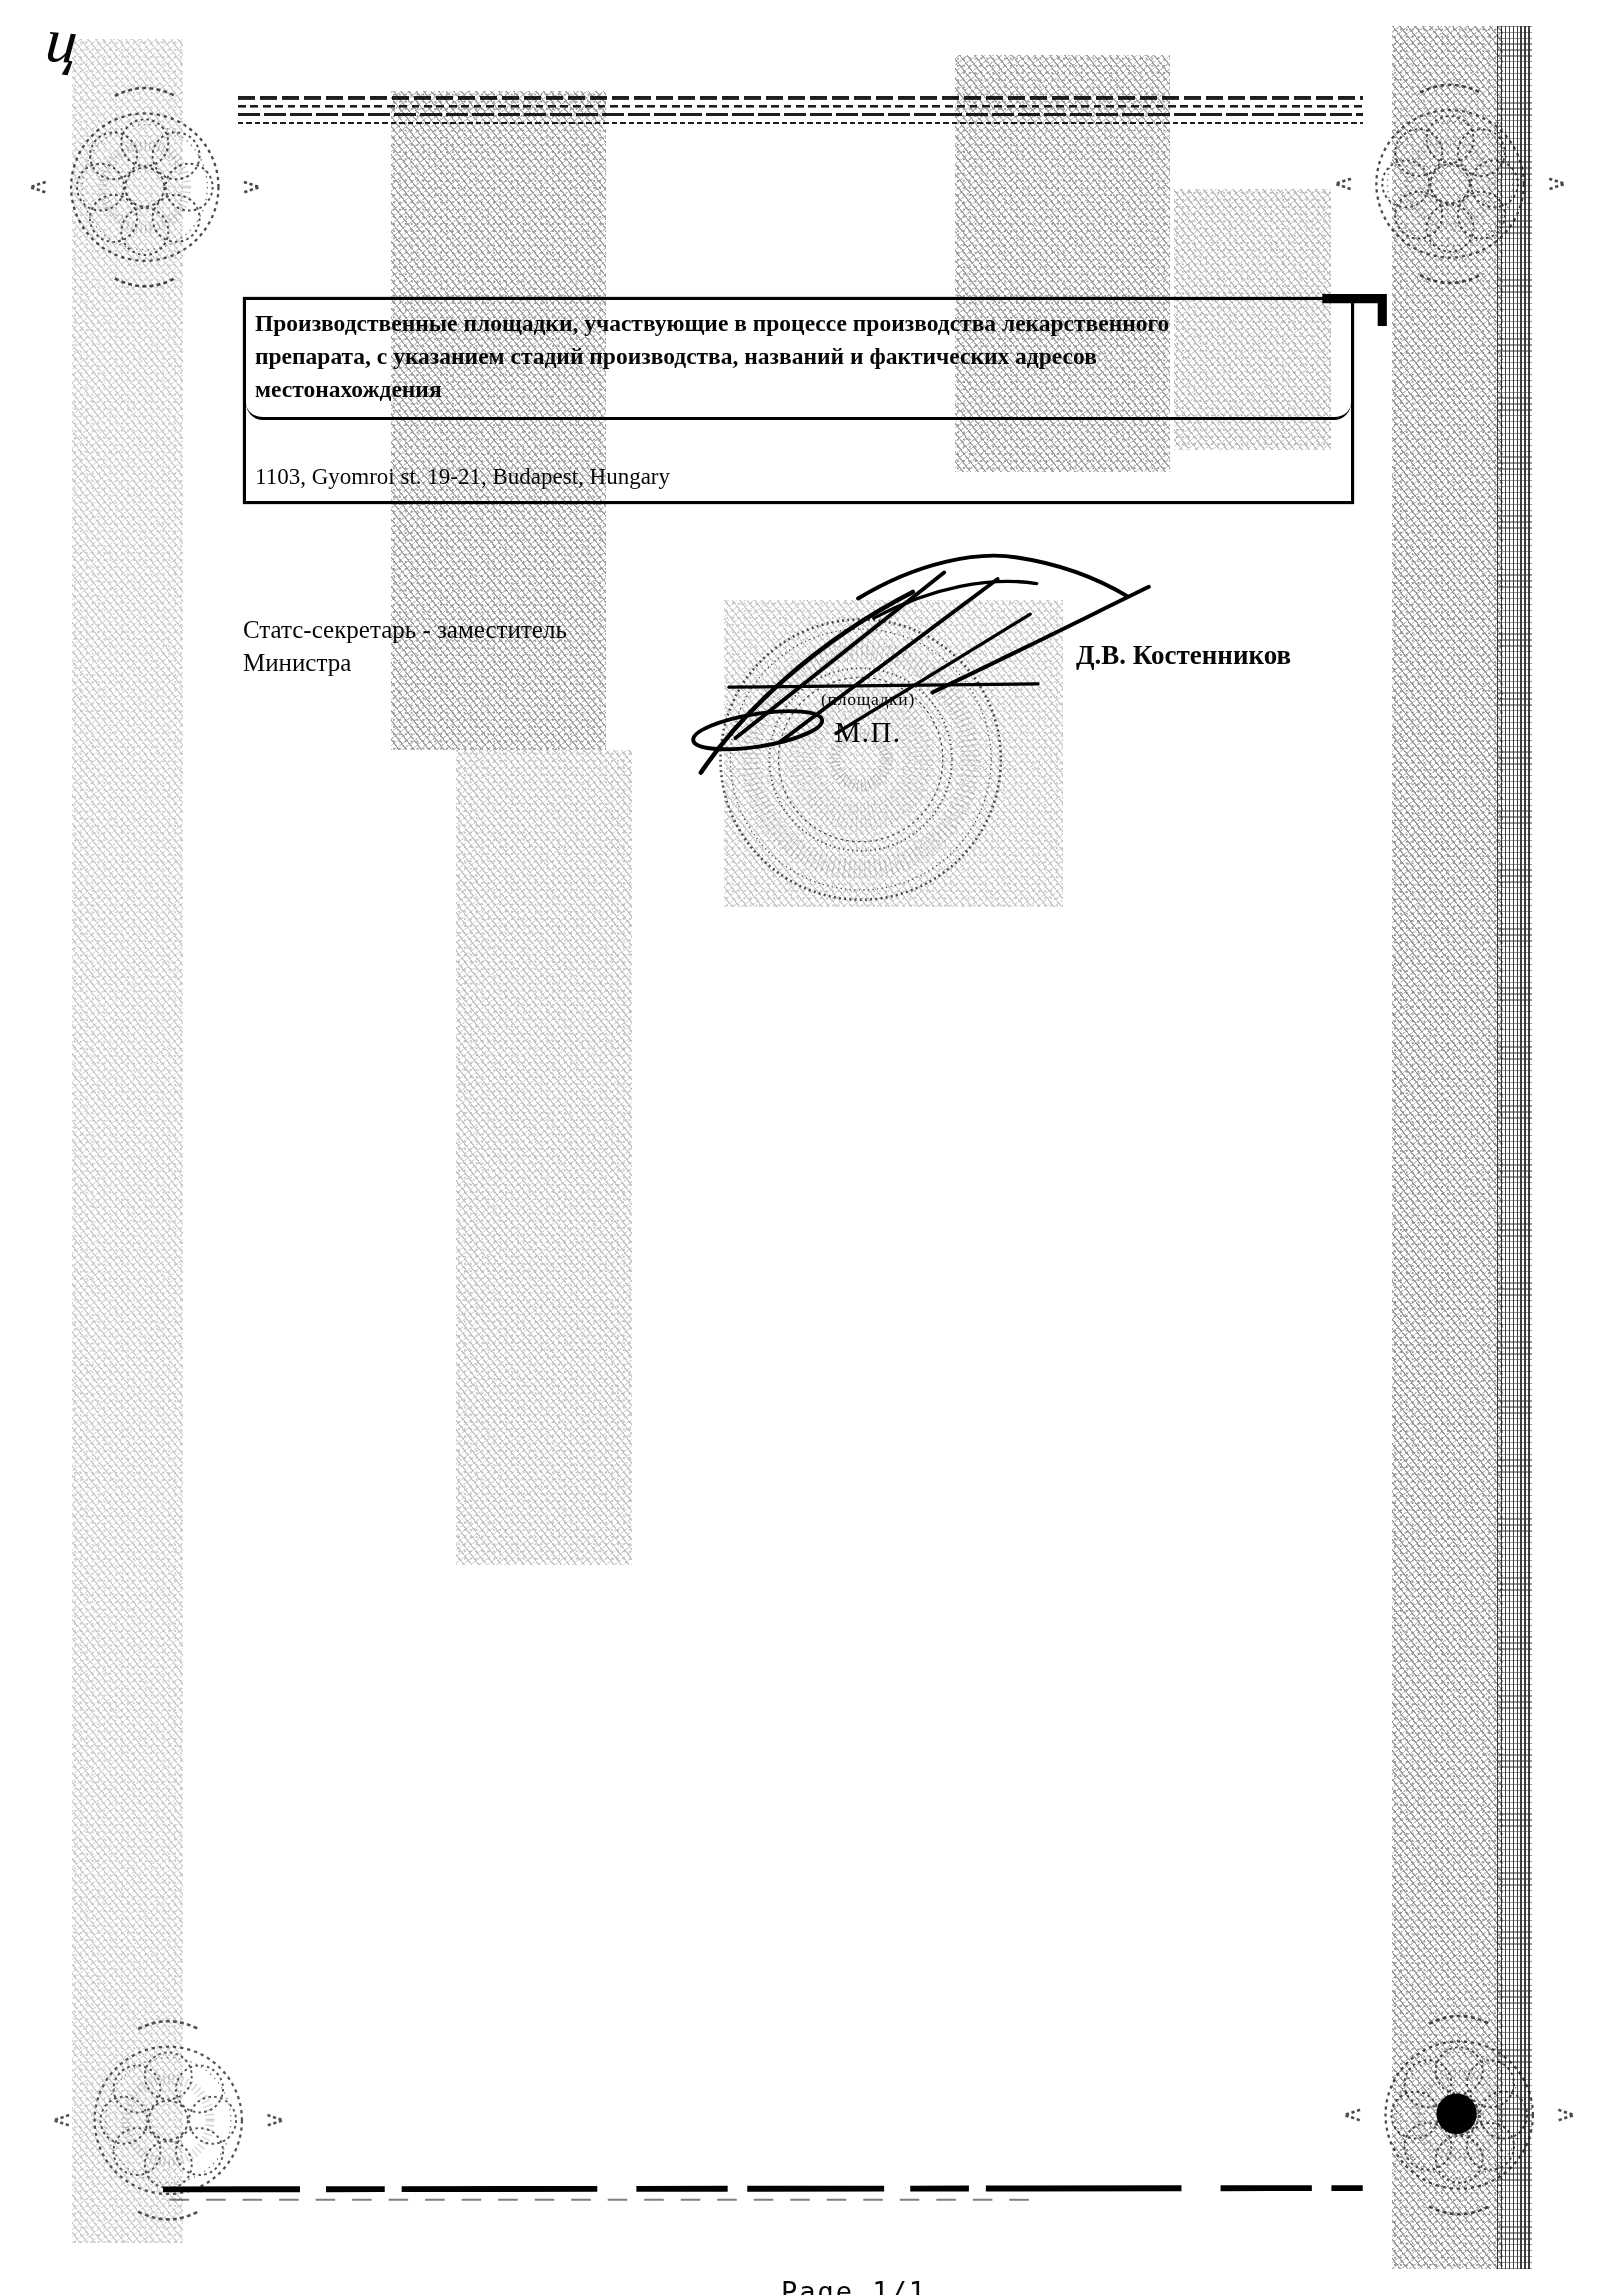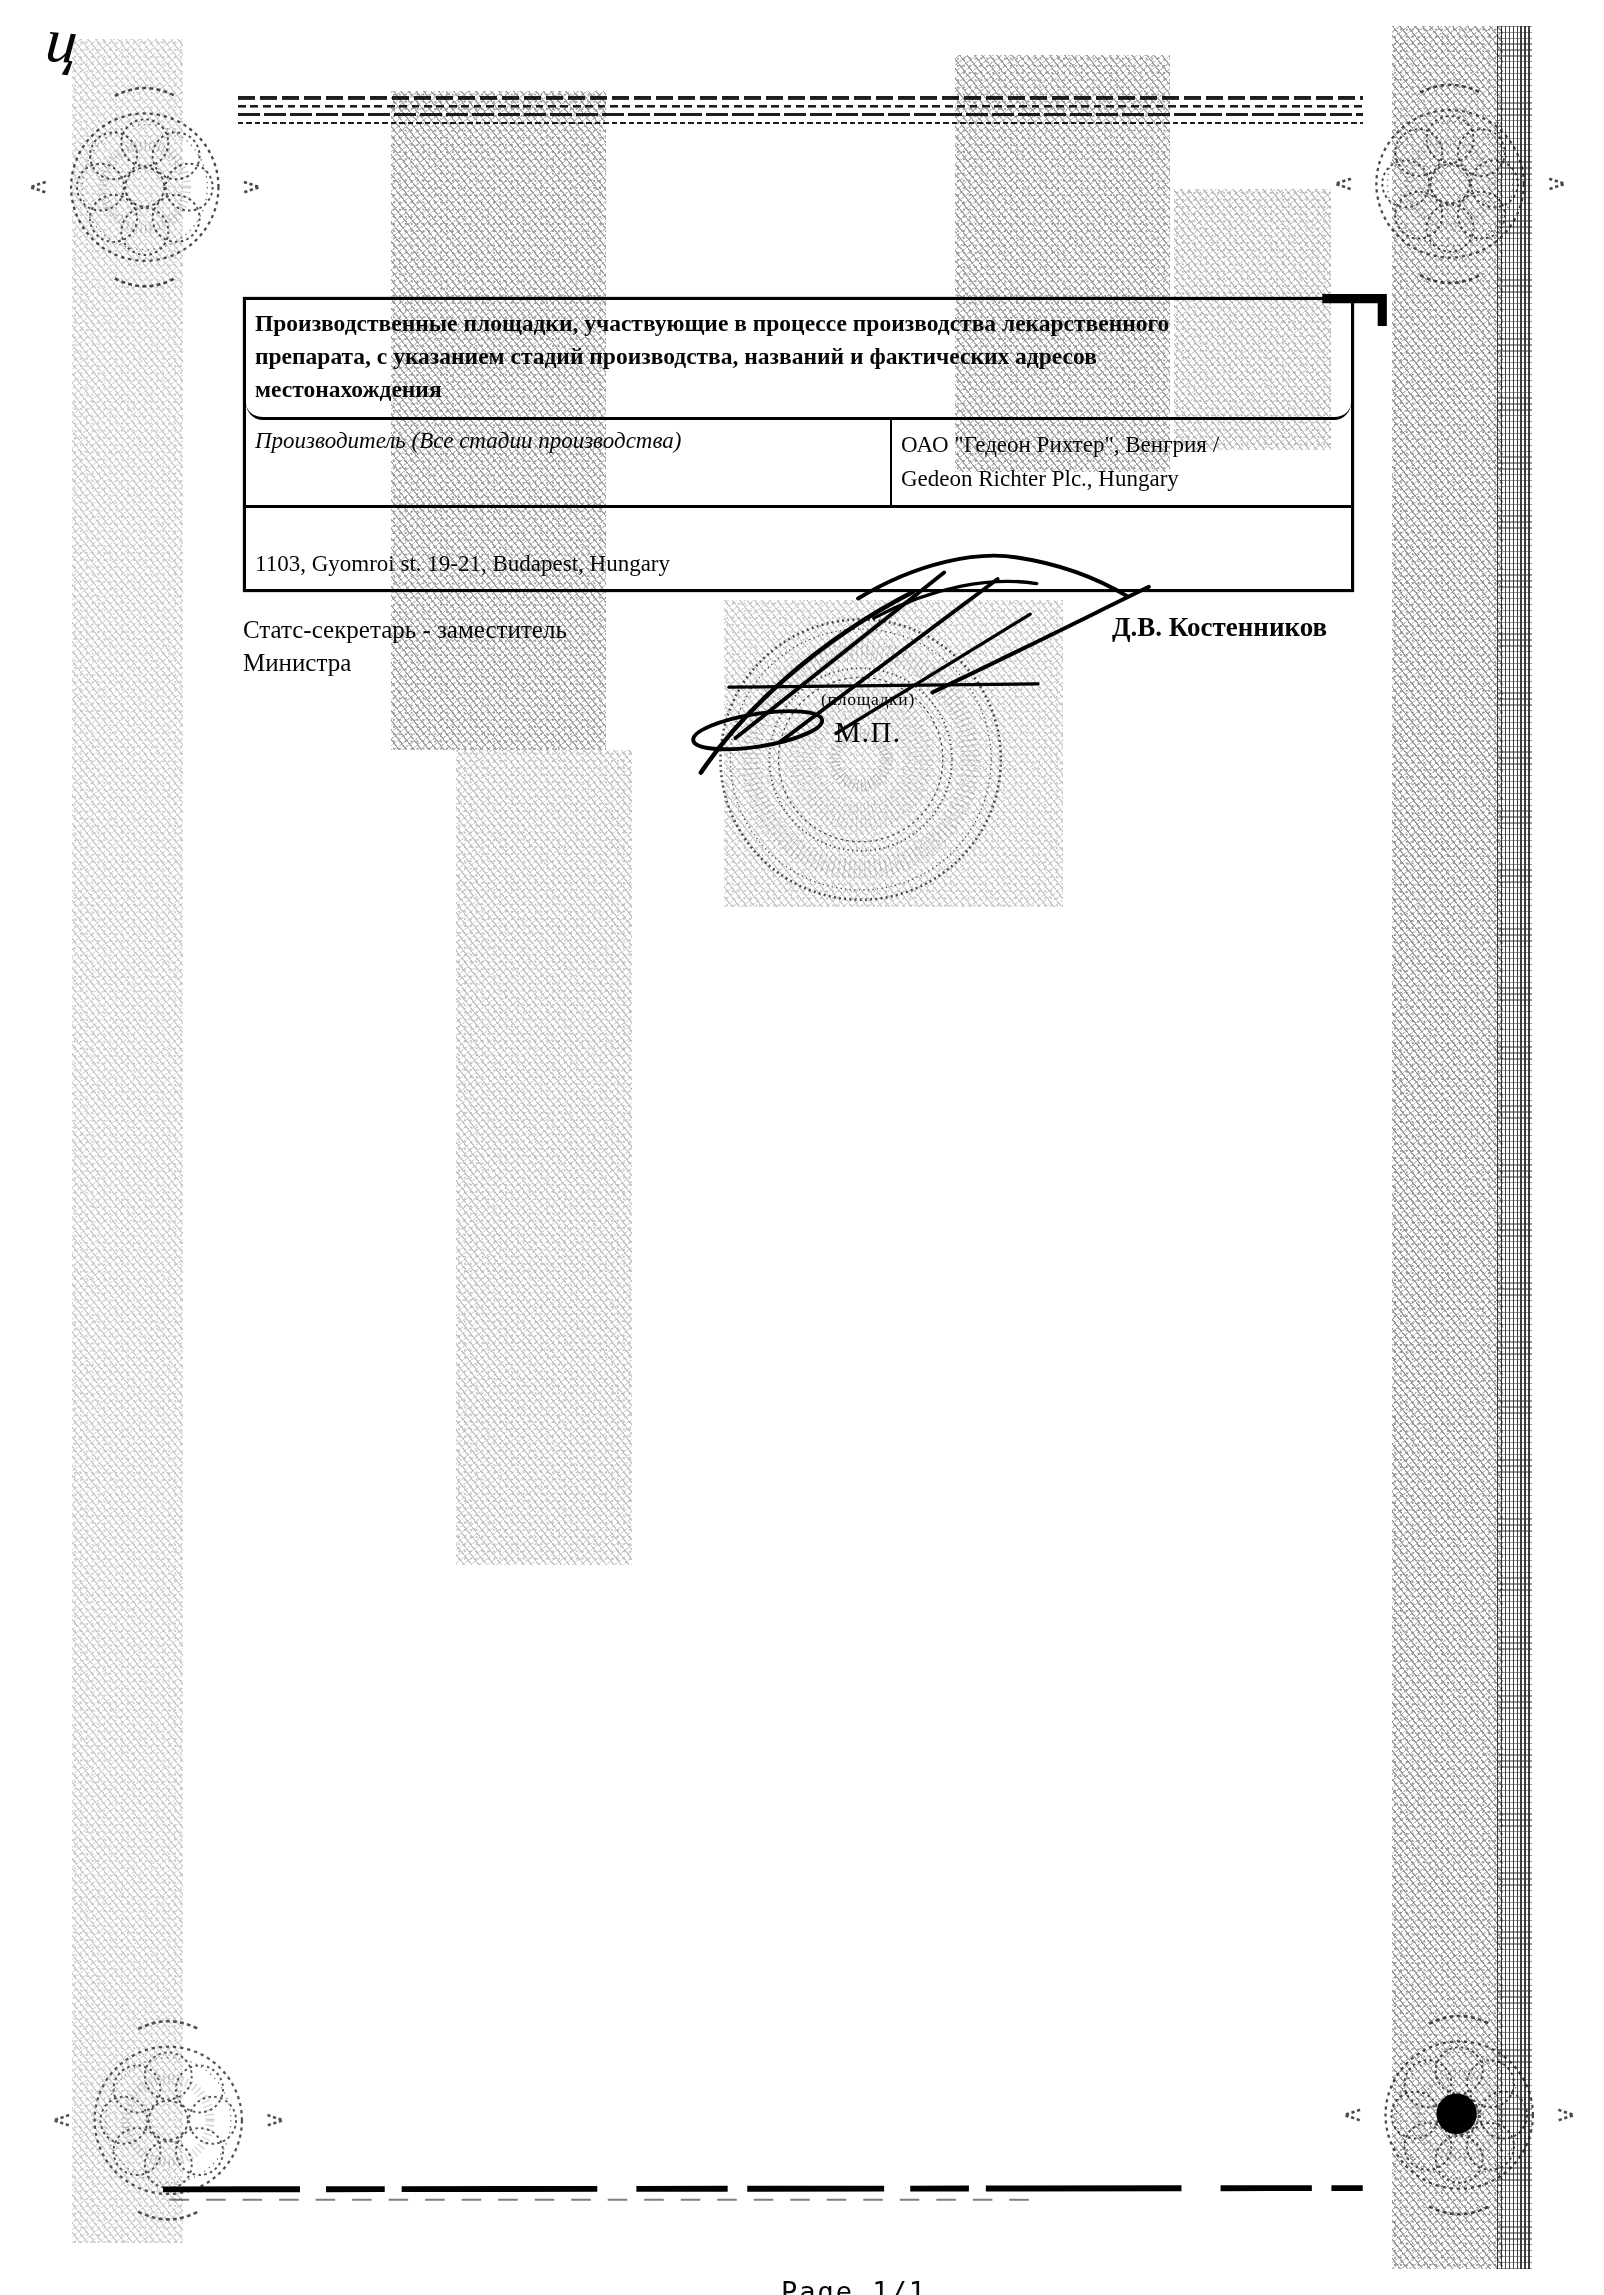--- a/index.html
+++ b/index.html
@@ -66,22 +66,22 @@
   }
   #reg-table .cell-value{
     flex:1;padding:7.8px 9px;font-size:23px;line-height:1.5;
   }
   #reg-table .row3{padding:7.8px 9px 11.7px 9px;font-size:23px;margin-top:36px;}
   #sig-position{
     left:243px;top:613px;width:456px;
     font-weight:normal;font-size:25px;line-height:1.32;
   }
   #sig-name{
-    left:1076px;top:612px;width:274px;
-    font-weight:bold;font-size:27px;text-align:left;margin-left:36px;
+    left:1076px;top:640px;width:274px;
+    font-weight:bold;font-size:27px;text-align:left;
   }
   #sig-caption{
     left:770px;top:689px;width:196px;
     text-align:center;font-size:17.6px;letter-spacing:0.7px;
   }
   #seal-abbr{
     left:770px;top:716px;width:196px;
     text-align:center;font-size:29px;letter-spacing:1.3px;
   }
   #handwritten{
@@ -176,25 +176,20 @@
       <path d="M1340 948 C1430 900 1520 884 1590 895" stroke-width="5"></path>
       <path d="M1430 1062 C1560 1000 1680 940 1762 900" stroke-width="6"></path>
     </g>
   </svg>
 
   <div id="handwritten" class="abs">ц</div>
 
 
   <div id="reg-table" class="abs">
     <div class="hdr">Производственные площадки, участвующие в процессе производства лекарственного препарата, с указанием стадий производства, названий и фактических адресов местонахождения</div>
-    <div class="row2">
-      <div class="cell-label">Производитель (Все стадии производства)</div>
-      <div class="cell-value pre">ОАО "Гедеон Рихтер", Венгрия /
-Gedeon Richter Plc., Hungary</div>
-    </div>
     <div class="row3">1103, Gyomroi st. 19-21, Budapest, Hungary</div>
   </div>
 
   <div id="sig-position" class="abs pre">Статс-секретарь - заместитель
 Министра</div>
   <div id="sig-name" class="abs">Д.В. Костенников</div>
   <div id="sig-caption" class="abs">(площадки)</div>
   <div id="seal-abbr" class="abs">М.П.</div>
 
   <div id="footer" class="abs">Page 1/1</div>

